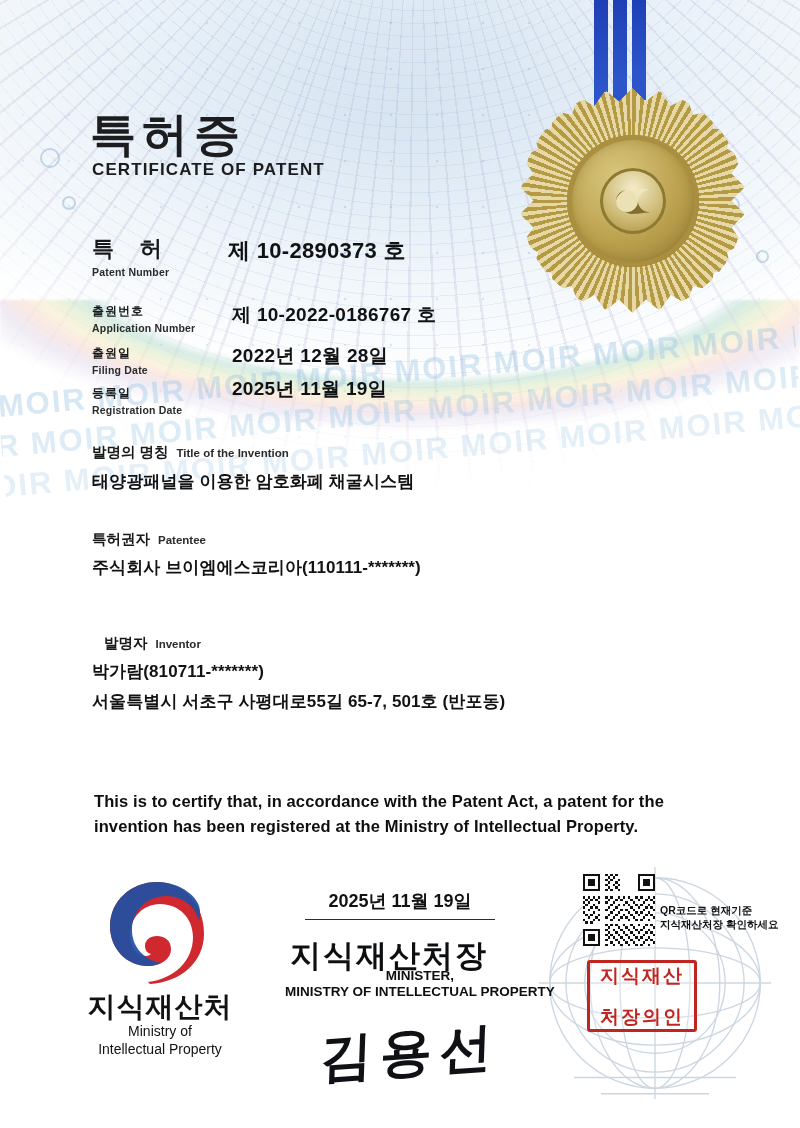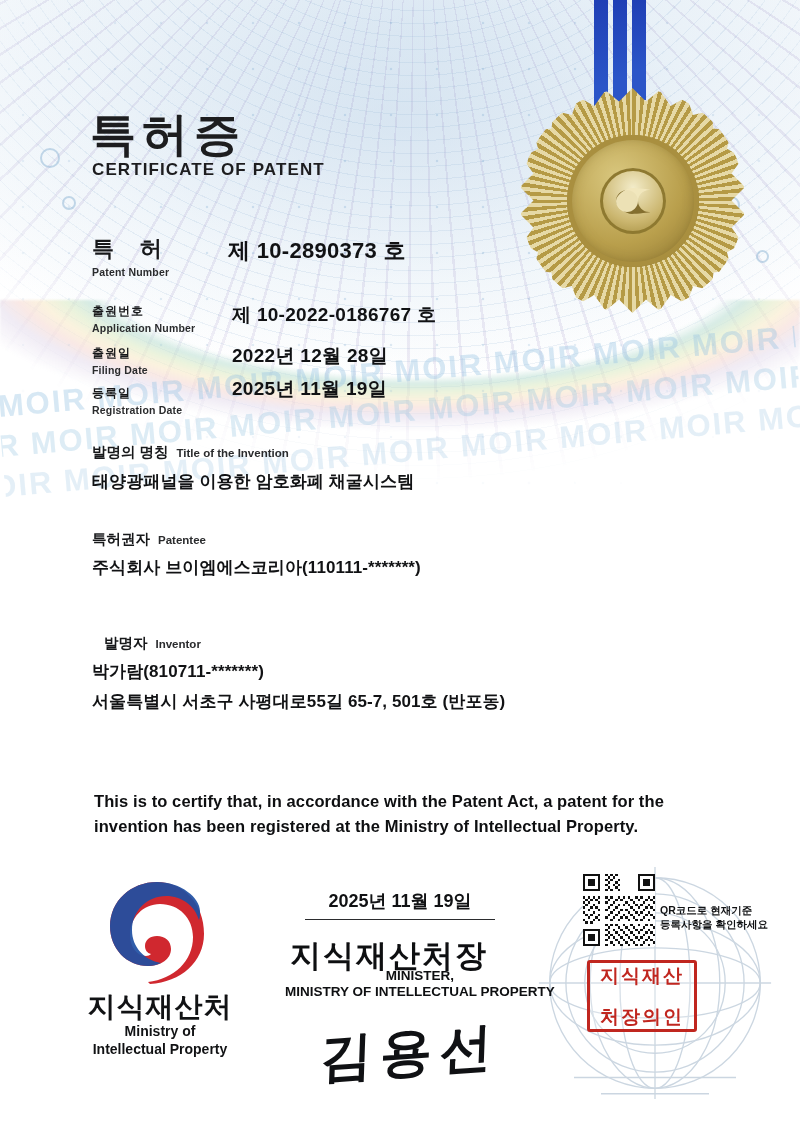--- a/index.html
+++ b/index.html
@@ -312,21 +312,21 @@
     letter-spacing: 1px;
     color: #111214;
   }
   .emblem-en {
     position: absolute;
     left: 60px; top: 1022px;
     width: 200px;
     text-align: center;
     font-size: 14px;
     line-height: 18px;
-    font-weight: 700;
+    font-weight: 400;
     color: #111214;
   }
 
   
   .qr {
     position: absolute;
     left: 583px; top: 874px;
     width: 72px; height: 72px;
     background: #fff;
   }
@@ -495,21 +495,21 @@
         <path d="M1 23h5v5H1z" fill="#fff"></path>
         <path d="M2 24h3v3H2z"></path>
       <path d="M9 0h1v1H9zM11 0h1v1h-1zM13 0h1v1h-1zM10 1h1v1h-1zM12 1h1v1h-1zM9 2h1v1H9zM11 2h1v1h-1zM14 2h1v1h-1zM10 3h1v1h-1zM13 3h1v1h-1zM9 4h1v1H9zM12 4h1v1h-1zM14 4h1v1h-1zM10 5h1v1h-1zM13 5h1v1h-1zM9 6h1v1H9zM11 6h1v1h-1zM14 6h1v1h-1z"></path>
       <path d="M0 9h1v1H0zM2 9h1v1H2zM4 9h1v1H4zM6 9h1v1H6zM1 10h1v1H1zM3 10h1v1H3zM5 10h1v1H5zM0 11h1v1H0zM2 11h1v1H2zM6 11h1v1H6zM1 12h1v1H1zM4 12h1v1H4zM0 13h1v1H0zM3 13h1v1H3zM5 13h1v1H5zM2 14h1v1H2zM6 14h1v1H6zM0 15h1v1H0zM4 15h1v1H4zM1 16h1v1H1zM3 16h1v1H3zM6 16h1v1H6zM2 17h1v1H2zM5 17h1v1H5zM0 18h1v1H0zM4 18h1v1H4zM6 18h1v1H6zM1 19h1v1H1zM3 19h1v1H3z"></path>
       <path d="M9 9h1v1H9zM11 9h1v1h-1zM14 9h1v1h-1zM16 9h1v1h-1zM18 9h1v1h-1zM21 9h1v1h-1zM23 9h1v1h-1zM26 9h1v1h-1zM28 9h1v1h-1zM10 10h1v1h-1zM13 10h1v1h-1zM15 10h1v1h-1zM19 10h1v1h-1zM22 10h1v1h-1zM25 10h1v1h-1zM27 10h1v1h-1zM9 11h1v1H9zM12 11h1v1h-1zM17 11h1v1h-1zM20 11h1v1h-1zM24 11h1v1h-1zM28 11h1v1h-1zM11 12h1v1h-1zM14 12h1v1h-1zM16 12h1v1h-1zM18 12h1v1h-1zM21 12h1v1h-1zM23 12h1v1h-1zM26 12h1v1h-1zM10 13h1v1h-1zM13 13h1v1h-1zM19 13h1v1h-1zM22 13h1v1h-1zM25 13h1v1h-1zM27 13h1v1h-1zM9 14h1v1H9zM12 14h1v1h-1zM15 14h1v1h-1zM17 14h1v1h-1zM20 14h1v1h-1zM24 14h1v1h-1zM28 14h1v1h-1zM11 15h1v1h-1zM14 15h1v1h-1zM18 15h1v1h-1zM21 15h1v1h-1zM23 15h1v1h-1zM26 15h1v1h-1zM10 16h1v1h-1zM13 16h1v1h-1zM16 16h1v1h-1zM19 16h1v1h-1zM22 16h1v1h-1zM25 16h1v1h-1zM27 16h1v1h-1zM9 17h1v1H9zM12 17h1v1h-1zM15 17h1v1h-1zM17 17h1v1h-1zM20 17h1v1h-1zM24 17h1v1h-1zM28 17h1v1h-1zM11 18h1v1h-1zM14 18h1v1h-1zM18 18h1v1h-1zM21 18h1v1h-1zM23 18h1v1h-1zM26 18h1v1h-1z"></path>
       <path d="M9 20h1v1H9zM11 20h1v1h-1zM13 20h1v1h-1zM16 20h1v1h-1zM19 20h1v1h-1zM22 20h1v1h-1zM25 20h1v1h-1zM27 20h1v1h-1zM10 21h1v1h-1zM14 21h1v1h-1zM17 21h1v1h-1zM20 21h1v1h-1zM24 21h1v1h-1zM28 21h1v1h-1zM9 22h1v1H9zM12 22h1v1h-1zM15 22h1v1h-1zM18 22h1v1h-1zM21 22h1v1h-1zM23 22h1v1h-1zM26 22h1v1h-1zM10 23h1v1h-1zM13 23h1v1h-1zM16 23h1v1h-1zM19 23h1v1h-1zM22 23h1v1h-1zM25 23h1v1h-1zM27 23h1v1h-1zM9 24h1v1H9zM11 24h1v1h-1zM14 24h1v1h-1zM17 24h1v1h-1zM20 24h1v1h-1zM24 24h1v1h-1zM28 24h1v1h-1zM10 25h1v1h-1zM12 25h1v1h-1zM15 25h1v1h-1zM18 25h1v1h-1zM21 25h1v1h-1zM23 25h1v1h-1zM26 25h1v1h-1zM9 26h1v1H9zM13 26h1v1h-1zM16 26h1v1h-1zM19 26h1v1h-1zM22 26h1v1h-1zM25 26h1v1h-1zM27 26h1v1h-1zM11 27h1v1h-1zM14 27h1v1h-1zM17 27h1v1h-1zM20 27h1v1h-1zM24 27h1v1h-1zM28 27h1v1h-1zM9 28h1v1H9zM12 28h1v1h-1zM15 28h1v1h-1zM18 28h1v1h-1zM21 28h1v1h-1zM23 28h1v1h-1zM26 28h1v1h-1z"></path>
     </g>
   </svg>
   <div class="qr-text">
     <div>QR코드로 현재기준</div>
-    <div>등록사항을 확인하세요</div>
+    <div>지식재산처장 확인하세요</div>
   </div>
 
   <div class="seal">
     <span>지식재산</span>
     <span>처장의인</span>
   </div>
 
 </div>
 
 </body></html>

